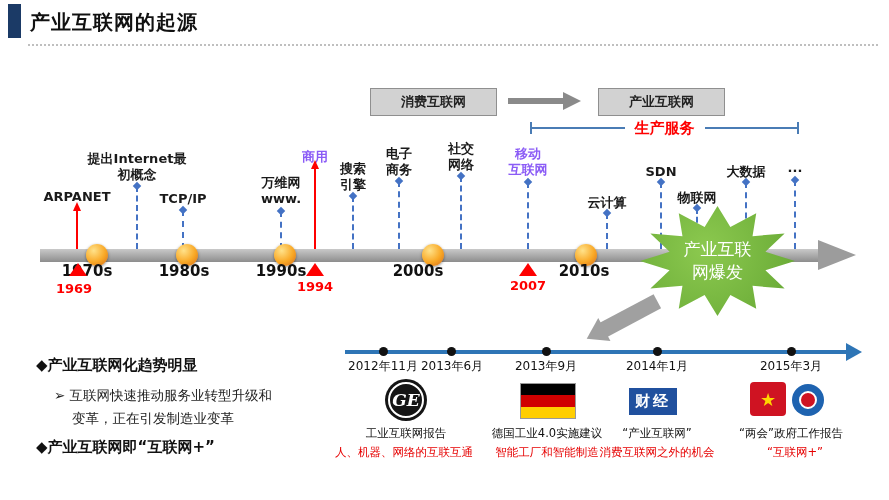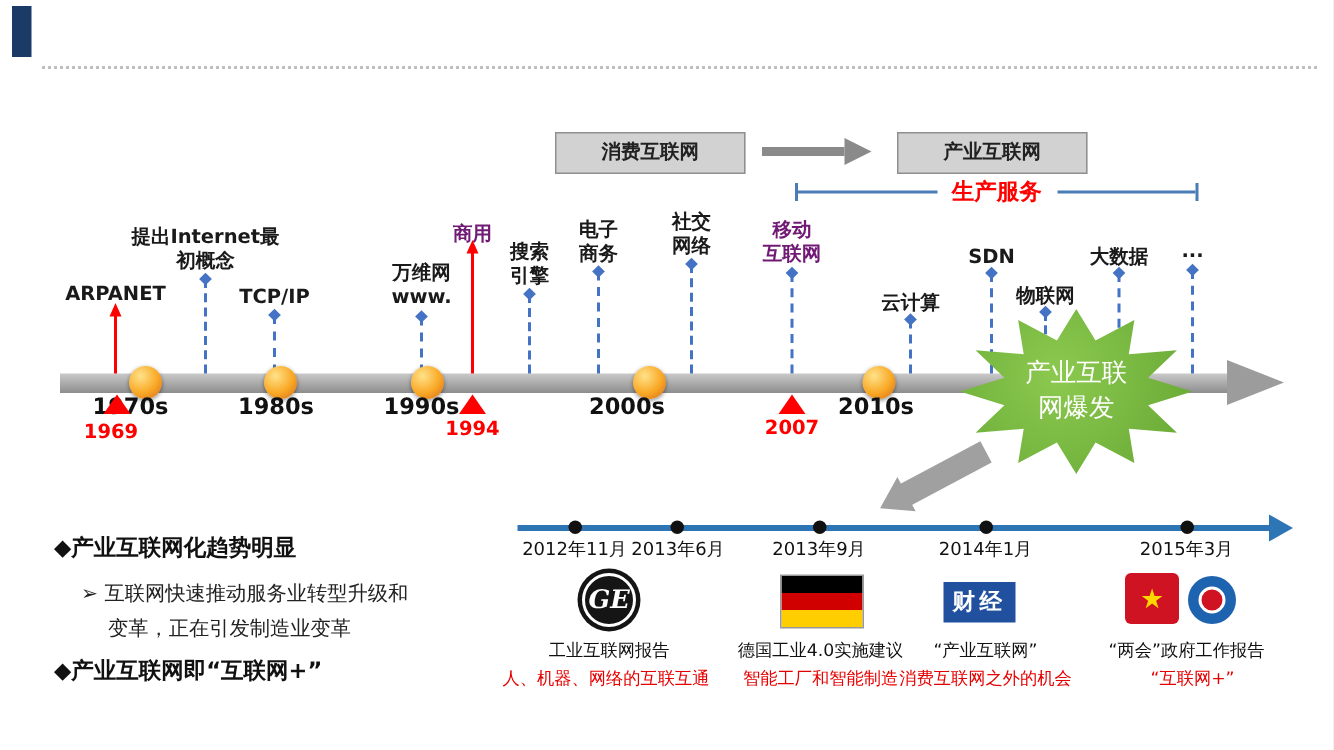--- a/index.html
+++ b/index.html
@@ -25,21 +25,21 @@
   
   .phase{top:122px;height:12px;border-left:2px solid #4a7cb5;border-right:2px solid #4a7cb5;
     background:linear-gradient(#4a7cb5,#4a7cb5) center/100% 2px no-repeat;}
   .phase-label{position:absolute;left:50%;top:50%;transform:translate(-50%,-50%);
     background:#fff;padding:0 10px;font-size:15px;font-weight:bold;color:#111;white-space:nowrap;}
   .phase.red .phase-label{color:#fe0000;}
 
   
   .ev-label{position:absolute;transform:translateX(-50%);text-align:center;font-size:13px;
     font-weight:600;color:#1a1a1a;white-space:pre-line;line-height:1.2;z-index:2;}
-  .ev-label.red{color:#701a75;font-weight:bold;}
+  .ev-label.red{color:#8b5cf6;font-weight:bold;}
   .ev-line{position:absolute;width:0;border-left:2px dashed #4472c4;z-index:2;}
   .ev-line::before{content:"";position:absolute;left:-4px;top:-3px;width:6px;height:6px;
     background:#4472c4;transform:rotate(45deg);}
   .ev-line.red{border-left:2px solid #fe0000;}
   .ev-line.red::before{left:-5px;top:-7px;width:0;height:0;background:none;transform:none;
     border-left:4px solid transparent;border-right:4px solid transparent;border-bottom:9px solid #fe0000;}
 
   
   .tl-bar{left:40px;top:249px;width:778px;height:13px;background:linear-gradient(#c9c9c9,#8d8d8d);z-index:1;}
   .tl-head{left:818px;top:240px;width:0;height:0;border-top:15px solid transparent;
@@ -92,20 +92,21 @@
 
   .logo-caption{top:426px;transform:translateX(-50%);font-size:11.5px;color:#111;white-space:nowrap;}
   .logo-note{top:445px;transform:translateX(-50%);font-size:11.5px;color:#e60000;white-space:nowrap;}
 </style>
 </head>
 <body>
 
 <div class="slide">
 
   <div class="abs title-accent"></div>
+  <div class="abs slide-title">产业互联网的起源</div>
   <div class="abs title-rule"></div>
 
   <div class="abs flow-box" style="left:370px;">消费互联网</div>
   <div class="abs flow-arrow-shaft"></div>
   <div class="abs flow-arrow-head"></div>
   <div class="abs flow-box" style="left:598px;">产业互联网</div>
 
   <div class="abs phase red" style="left:530px;width:265px;">
     <span class="phase-label">生产服务</span>
   </div>

